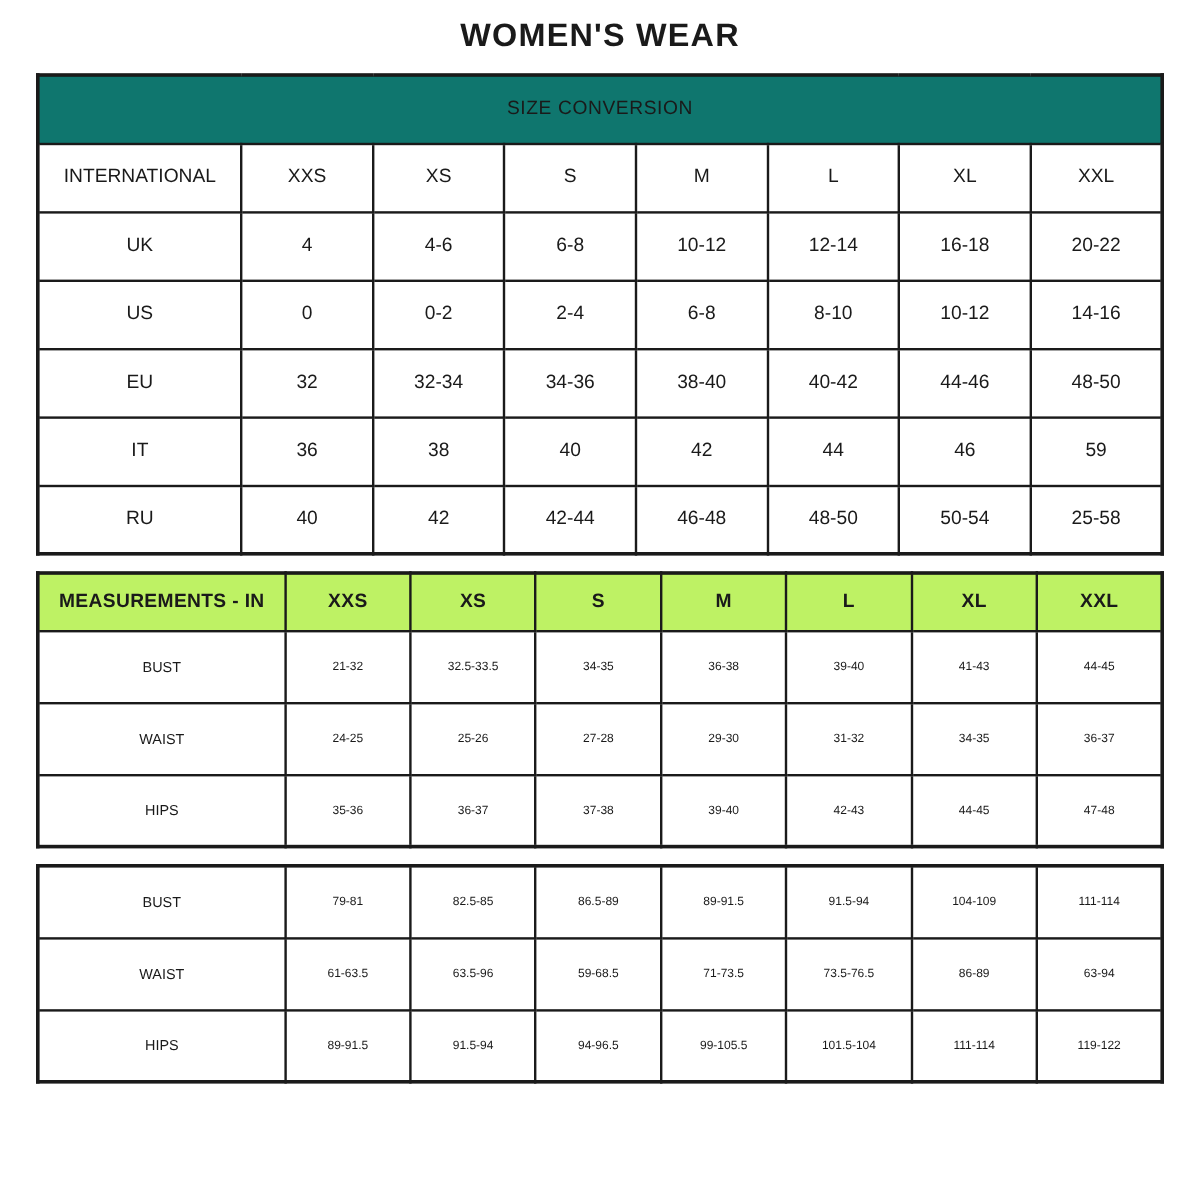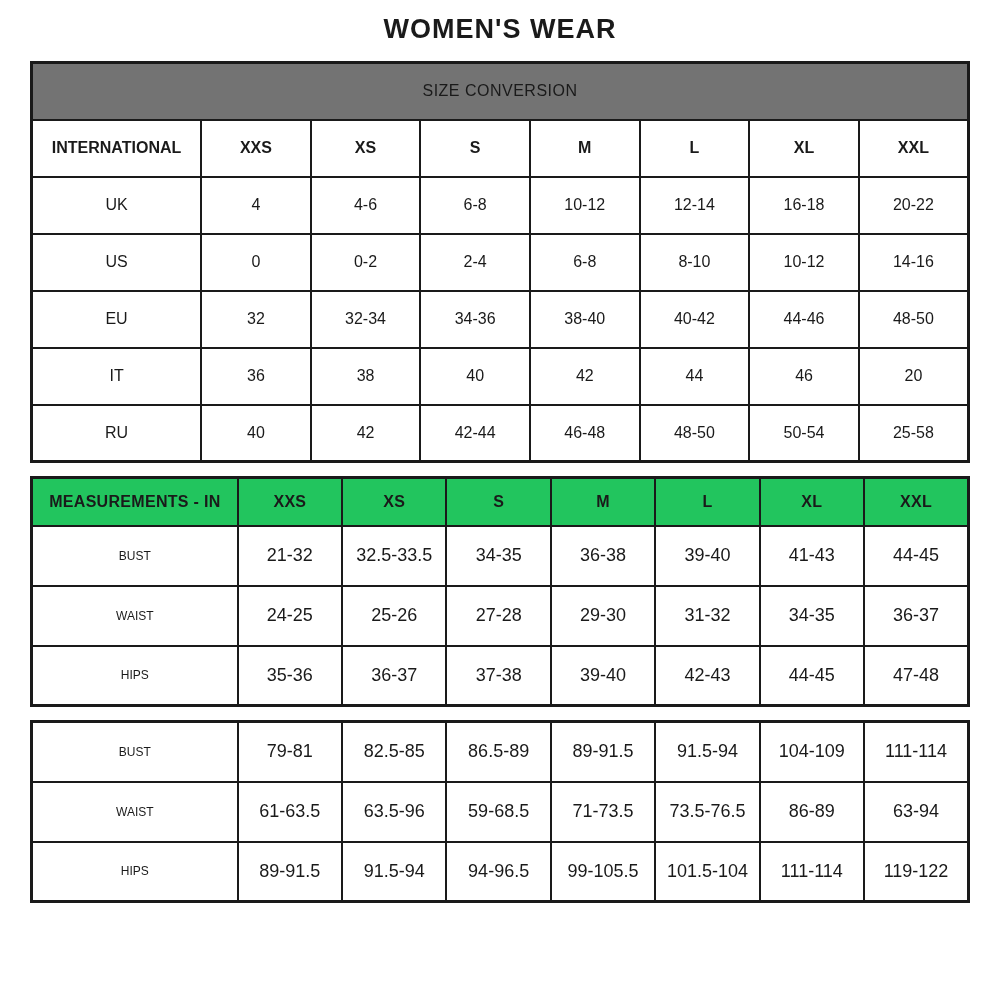--- a/index.html
+++ b/index.html
@@ -2,25 +2,25 @@
 <html><head>
 <meta charset="utf-8">
 <style>
   * { margin:0; padding:0; box-sizing:border-box; }
   html,body { width:1000px; background:#ffffff; }
   body { font-family:"Liberation Sans", sans-serif; color:#1a1a1a; }
   .page { width:1000px; height:1000px; padding:8px 30px 10px; }
   .page-title { text-align:center; font-size:27px; font-weight:700; letter-spacing:1px; margin:6px 0 16px; }
   table { width:100%; border-collapse:collapse; table-layout:fixed; margin-bottom:13px; border:3px solid #1a1a1a; }
   th, td { border:2px solid #1a1a1a; text-align:center; vertical-align:middle; background:#ffffff; }
-  .caption-cell { background:#737373; font-weight:700; font-size:16px; height:48px; letter-spacing:0.5px;margin-top:20px; }
+  .caption-cell { background:#0f766e; font-weight:700; font-size:16px; height:48px; letter-spacing:0.5px;margin-top:20px; }
   .t1 th, .t1 td { font-size:16px; font-weight:400; height:57px; }
-  .t1 .hdr th { font-weight:700; }
-  .m-table .hdr th { background:#22c55e; font-weight:700; font-size:16px; height:48px; letter-spacing:0.3px; }
-  .m-table td { height:60px; font-size:18px; }
+  .t1 .hdr th { font-weight:400; }
+  .m-table .hdr th { background:#bef264; font-weight:700; font-size:16px; height:48px; letter-spacing:0.3px; }
+  .m-table td { height:60px; font-size:10px; }
   .m-table .row-label { font-size:12px; }
 </style>
 </head>
 <body>
 
 <div class="page">
   <h1 class="page-title">WOMEN'S WEAR</h1>
 
   <table class="t1">
     <colgroup>
@@ -78,21 +78,21 @@
         <td>48-50</td>
       </tr>
       <tr>
         <td>IT</td>
         <td>36</td>
         <td>38</td>
         <td>40</td>
         <td>42</td>
         <td>44</td>
         <td>46</td>
-        <td>20</td>
+        <td>59</td>
       </tr>
       <tr>
         <td>RU</td>
         <td>40</td>
         <td>42</td>
         <td>42-44</td>
         <td>46-48</td>
         <td>48-50</td>
         <td>50-54</td>
         <td>25-58</td>

